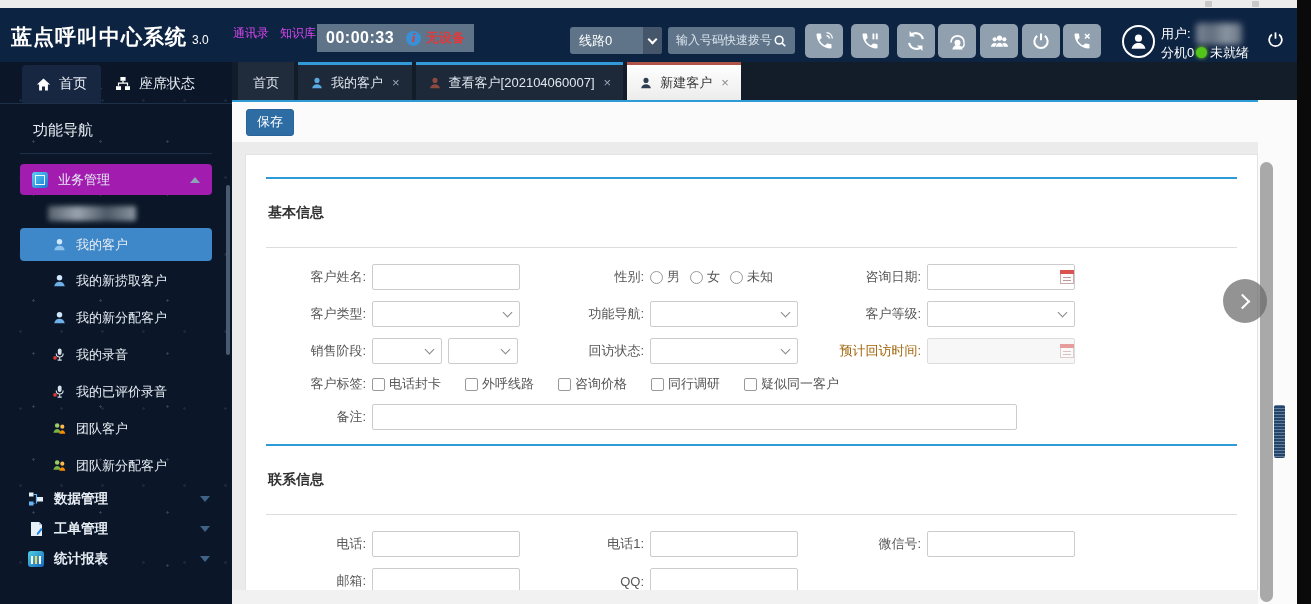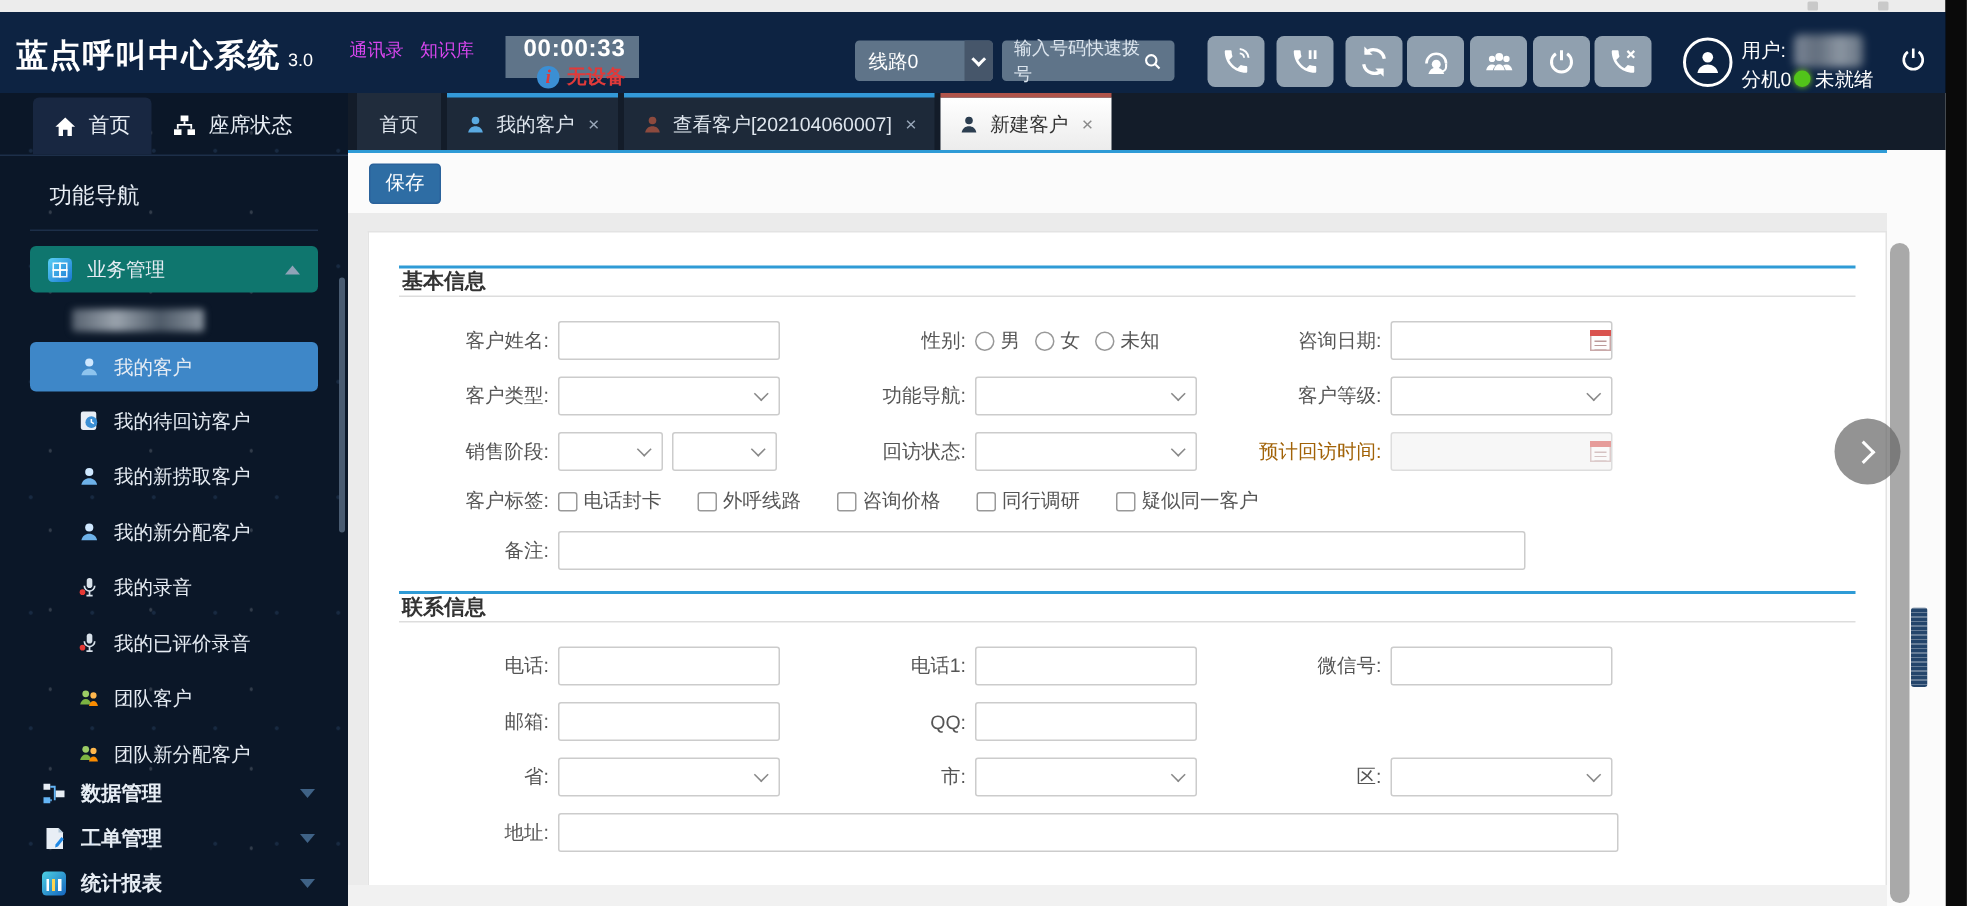--- a/index.html
+++ b/index.html
@@ -10,32 +10,32 @@
   
   .top-strip { position:absolute; left:0; top:0; width:1297px; height:8px; background:#ececec; }
   .wc { position:absolute; top:1px; width:7px; height:6px; background:#c9c9c9; border-radius:1px; }
   .right-black { position:absolute; left:1297px; top:0; width:14px; height:604px; background:#0a0a0a; }
 
   
   .header { position:absolute; left:0; top:8px; width:1297px; height:54px; background:#0d2342; color:#fff; }
   .logo { position:absolute; left:11px; top:15px; font-size:21px; font-weight:bold; letter-spacing:1px; white-space:nowrap; }
   .logo .ver { font-size:12px; font-weight:normal; margin-left:5px; letter-spacing:0; }
   .hmenu { position:absolute; top:17px; font-size:12px; color:#d946ef; cursor:pointer; }
-  .timerblock { position:absolute; left:337px; top:16px; height:28px; background:#5f7489; display:flex; align-items:flex-end; padding:0 9px;flex-direction:column; }
+  .timerblock { position:absolute; left:317px; top:16px; height:28px; background:#5f7489; display:flex; align-items:center; padding:0 9px; }
   .timer { font-size:16px; font-weight:bold; letter-spacing:.5px; }
   .nodevice { display:flex; gap:5px; margin-left:12px; align-items:center; }
   .info-i { width:15px; height:15px; border-radius:50%; background:#3b8fd4; color:#fff; font-size:10px; font-style:italic; font-weight:bold;
             display:flex; align-items:center; justify-content:center; font-family:"Liberation Serif",serif; }
   .nodevice span { color:#e03a3a; font-size:13px; font-weight:bold; }
   .lineselect { position:absolute; left:570px; top:19px; width:92px; height:27px; background:#5f7489; border-radius:3px;
                 display:flex; align-items:center; font-size:13px; padding-left:9px; cursor:pointer; }
   .lineselect .dd { position:absolute; right:0; top:0; width:19px; height:27px; background:#46566a; border-radius:0 3px 3px 0;
                     display:flex; align-items:center; justify-content:center; }
   .chev-w { width:7px; height:7px; border-right:2px solid #fff; border-bottom:2px solid #fff; transform:rotate(45deg); margin-top:-3px; }
-  .dialinput { position:absolute; left:668px; top:19px; width:115px; height:27px; background:#5f7489; border-radius:3px;
+  .dialinput { position:absolute; left:668px; top:19px; width:127px; height:27px; background:#5f7489; border-radius:3px;
                display:flex; align-items:center; justify-content:space-between; padding:0 8px; font-size:12px; color:#dce5ee; }
   .hbtn { position:absolute; top:16px; width:38px; height:34px; background:#90a0af; border-radius:5px;
           display:flex; align-items:center; justify-content:center; cursor:pointer; }
   .avatar { position:absolute; left:1122px; top:17px; width:33px; height:33px; border:2px solid #fff; border-radius:50%;
             display:flex; align-items:center; justify-content:center; }
   .u-label  { position:absolute; left:1161px; top:17px; font-size:13px; }
   .u-blur   { position:absolute; left:1196px; top:15px; width:46px; height:22px; border-radius:4px; opacity:.9;
               background:linear-gradient(90deg,#8892a0,#6b7684,#9aa3ad,#707c8a); filter:blur(3px); }
   .u-ext    { position:absolute; left:1161px; top:36px; font-size:13px; }
   .s-dot    { position:absolute; left:1196px; top:39px; width:11px; height:11px; border-radius:50%; background:#52c41a; box-shadow:0 0 4px #7ed321; }
@@ -46,21 +46,21 @@
   .sidebar { position:absolute; left:0; top:62px; width:232px; height:542px; background:#0b1728; color:#e7edf4; overflow:hidden; }
   .sidebar::before { content:""; position:absolute; inset:0; pointer-events:none;
       background-image:radial-gradient(circle, rgba(255,255,255,.16) 1px, transparent 1.3px),
                        radial-gradient(circle, rgba(120,180,255,.12) 1px, transparent 1.5px);
       background-size:67px 53px, 41px 77px; }
   .sb-tabs { position:relative; display:flex; align-items:flex-end; padding-left:22px; height:42px; border-bottom:1px solid #1d2f49; }
   .sb-tab { display:flex; align-items:center; gap:8px; font-size:14px; padding:0 14px; height:38px; cursor:pointer; }
   .sb-tab.active { background:#182741; border-radius:4px 4px 0 0; }
   .nav-title { padding:17px 0 13px 33px; font-size:15px; }
   .sb-div { height:1px; background:#1d2f49; margin:0 20px; }
-  .group-hd { position:relative; margin:10px 20px 0; height:31px; background:#0f766e; border-radius:4px;
+  .group-hd { position:relative; margin:10px 20px 0; height:31px; background:#a21caf; border-radius:4px;
               display:flex; align-items:center; padding:0 12px; gap:10px; font-size:13px; cursor:pointer; }
   .tri-up   { width:0; height:0; border-left:5px solid transparent; border-right:5px solid transparent; border-bottom:6px solid #8fa3b8; margin-left:auto; }
   .tri-down { width:0; height:0; border-left:5px solid transparent; border-right:5px solid transparent; border-top:6px solid #3f6286; margin-left:auto; }
   .blur-item { margin:11px 0 0 48px; width:88px; height:15px; border-radius:2px;
                background:linear-gradient(90deg,#55606e,#9aa3ad,#4e5a68,#8b95a0); filter:blur(2.5px); }
   .biz-list { position:relative; overflow:hidden; max-height:288px; margin-top:5px; }
   .sb-item { display:flex; align-items:center; gap:9px; padding-left:52px; height:37px; font-size:13px; cursor:pointer; }
   .sb-item.selected { margin:2px 20px 1px; padding-left:32px; height:33px; background:#3e87c8; border-radius:4px; }
   .group-plain { display:flex; align-items:center; gap:10px; padding:0 22px 0 28px; height:30px; font-size:13.5px; font-weight:bold; cursor:pointer; }
   .sb-scroll { position:absolute; right:2px; top:123px; width:4px; height:170px; background:#55677e; border-radius:2px; opacity:.85; }
@@ -87,21 +87,21 @@
   .tab.active .x { color:#8a8a8a; }
 
   .content { position:absolute; left:0; top:38px; width:1026px; height:504px; overflow:hidden; background:#ebebeb; }
   .toolbar { height:42px; background:#fbfbfb; border-top:2px solid #2f9bd6; display:flex; align-items:center; padding-left:14px; }
   .btn-save { min-width:46px; height:27px; background:#2e6da4; color:#fff; border:1px solid #2a629b; border-radius:3px;
               font-size:13px; font-family:Liberation Serif, serif; cursor:pointer; padding:0 10px; }
   .gap12 { height:12px; }
   .panel { margin-left:13px; width:1013px; background:#fff; padding:0 20px 20px; height:470px; border:1px solid #e3e3e3; border-bottom:none; }
   .section-rule { height:2px; background:#2f9bd6; }
   .mt22 { margin-top:22px; } .mt14 { margin-top:14px; }
-  .sec-title { font-size:14px; font-weight:bold; color:#333; padding:0 2px; }
+  .sec-title { font-size:14px; font-weight:bold; color:#333; padding:25px 2px; }
   .sec-div { height:1px; background:#ddd; }
 
   .fgrid { display:grid; grid-template-columns:106px 152px 126px 152px 125px 152px; row-gap:11px; margin-top:16px;
            align-items:center; font-size:13px; color:#555; }
   .lbl { text-align:right; padding-right:6px; white-space:nowrap; }
   .lbl.dis { color:#a16207; }
   .fld { position:relative; height:26px; display:flex; align-items:center; }
   .txt { width:148px; height:26px; border:1px solid #ccc; border-radius:2px; background:#fff; padding:0 24px 0 6px; font:inherit; color:#333; }
   .txt.noic { padding-right:6px; }
   .txt.dis { background:#f7f7f7; border-color:#ddd; }
@@ -279,28 +279,20 @@
     <div class="biz-list">
       <div class="sb-item selected">
         <svg width="15" height="15" viewBox="0 0 16 16">
           <circle cx="8" cy="5" r="2.9" fill="#cfe8ff"></circle>
             <path d="M2.4 14c.6-3 2.9-4.6 5.6-4.6s5 1.6 5.6 4.6z" fill="#8ec4ee"></path>
         </svg>
         <span>我的客户</span>
       </div>
       <div class="sb-item">
         <svg width="15" height="15" viewBox="0 0 16 16">
-          <rect x="2" y="1.5" width="11" height="13" rx="1.5" fill="#e8eef5"></rect>
-          <circle cx="9.5" cy="9" r="4.2" fill="#3b8fd4"></circle>
-          <path d="M9.5 6.8 V9 l1.8 1" stroke="#fff" stroke-width="1.1" fill="none"></path>
-        </svg>
-        <span>我的待回访客户</span>
-      </div>
-      <div class="sb-item">
-        <svg width="15" height="15" viewBox="0 0 16 16">
           <circle cx="8" cy="5" r="2.9" fill="#cfe8ff"></circle>
             <path d="M2.4 14c.6-3 2.9-4.6 5.6-4.6s5 1.6 5.6 4.6z" fill="#6db1e8"></path>
         </svg>
         <span>我的新捞取客户</span>
       </div>
       <div class="sb-item">
         <svg width="15" height="15" viewBox="0 0 16 16">
           <circle cx="8" cy="5" r="2.9" fill="#cfe8ff"></circle>
             <path d="M2.4 14c.6-3 2.9-4.6 5.6-4.6s5 1.6 5.6 4.6z" fill="#6db1e8"></path>
         </svg>

